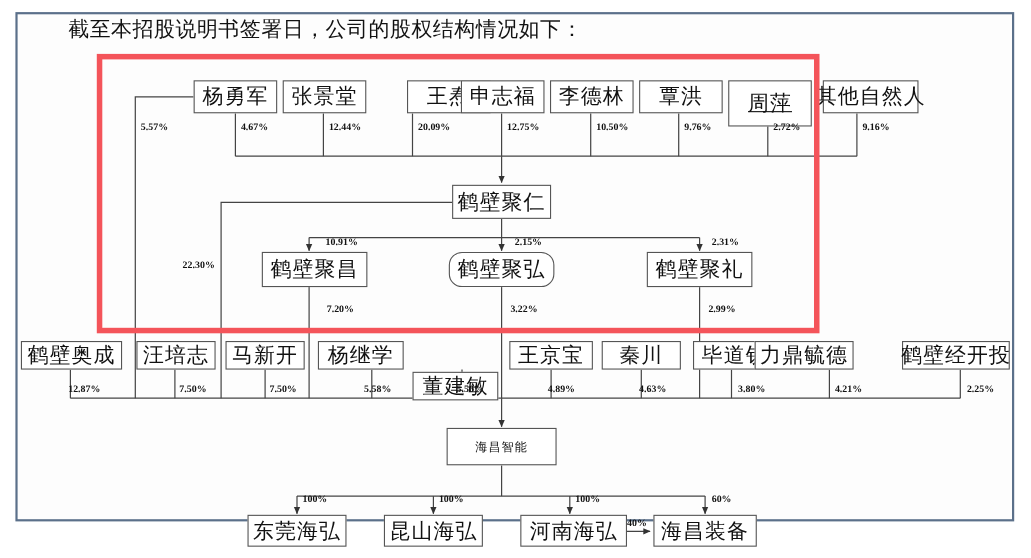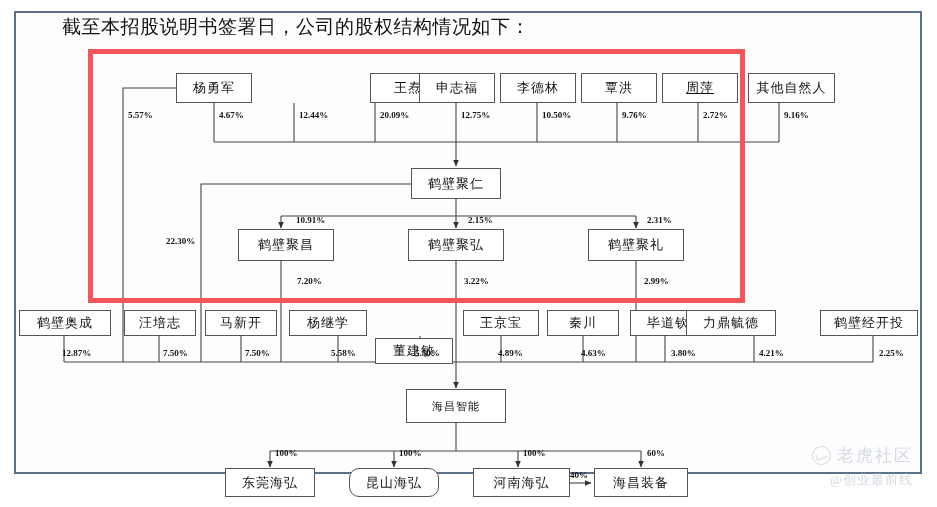--- a/index.html
+++ b/index.html
@@ -19,21 +19,21 @@
   .redbox{
     position:absolute;left:88px;top:49px;width:657px;height:254px;
     border:5px solid #f4545a;box-sizing:border-box;background:transparent;
     pointer-events:none;
   }
   svg.chart{position:absolute;left:0;top:0;width:937px;height:507px;}
   .nodebox{
     position:absolute;box-sizing:border-box;
     border:1px solid #555;background:#ffffff;
     display:flex;align-items:center;justify-content:center;
-    font-size:13px;color:#111;white-space:nowrap;letter-spacing:1px;
+    font-size:19px;color:#111;white-space:nowrap;letter-spacing:1px;
   }
   .pct{
     position:absolute;font-size:9px;font-weight:bold;color:#111;
     font-family:"Liberation Serif","DejaVu Serif",serif;white-space:nowrap;
   }
   .watermark{
     position:absolute;right:24px;bottom:18px;text-align:right;
     color:#cfd6de;user-select:none;
   }
   .wm-top{display:flex;align-items:center;gap:6px;justify-content:flex-end;
@@ -115,33 +115,36 @@
       <path d="M518,451 L518,467" marker-end="url(#arw)"></path>
       <path d="M641,451 L641,467" marker-end="url(#arw)"></path>
 
       <path d="M570,483 L591,483" marker-end="url(#arw)"></path>
     </g>
   </svg>
 
   <div class="nodebox" style="left:176px;top:73px;width:76px;height:30px;">
     <span>杨勇军</span>
   </div>
+  <div class="nodebox" style="left:257px;top:73px;width:76px;height:30px;">
+    <span>张景堂</span>
+  </div>
   <div class="nodebox" style="left:338px;top:73px;width:76px;height:30px;margin-left:32px;">
     <span>王焘</span>
   </div>
   <div class="nodebox" style="left:419px;top:73px;width:76px;height:30px;align-items:center;">
     <span>申志福</span>
   </div>
   <div class="nodebox" style="left:500px;top:73px;width:76px;height:30px;">
     <span>李德林</span>
   </div>
   <div class="nodebox" style="left:581px;top:73px;width:76px;height:30px;">
     <span>覃洪</span>
   </div>
-  <div class="nodebox" style="left:662px;top:73px;width:76px;height:30px;text-decoration:underline;">
+  <div class="nodebox" style="left:662px;top:73px;width:76px;height:42px;text-decoration:underline;">
     <span>周萍</span>
   </div>
   <div class="nodebox" style="left:748px;top:73px;width:87px;height:30px;">
     <span>其他自然人</span>
   </div>
 
   <div class="pct" style="left:219px;top:110px;">4.67%</div>
   <div class="pct" style="left:299px;top:110px;">12.44%</div>
   <div class="pct" style="left:380px;top:110px;">20.09%</div>
   <div class="pct" style="left:461px;top:110px;">12.75%</div>
@@ -153,21 +156,21 @@
   <div class="pct" style="left:128px;top:110px;">5.57%</div>
   <div class="pct" style="left:166px;top:236px;">22.30%</div>
 
   <div class="nodebox" style="left:411px;top:168px;width:90px;height:31px;">
     <span>鹤壁聚仁</span>
   </div>
 
   <div class="nodebox" style="left:238px;top:229px;width:96px;height:32px;">
     <span>鹤壁聚昌</span>
   </div>
-  <div class="nodebox" style="left:408px;top:229px;width:96px;height:32px;">
+  <div class="nodebox" style="left:408px;top:229px;width:96px;height:32px;border-radius:12px;">
     <span>鹤壁聚弘</span>
   </div>
   <div class="nodebox" style="left:588px;top:229px;width:96px;height:32px;">
     <span>鹤壁聚礼</span>
   </div>
 
   <div class="pct" style="left:296px;top:215px;">10.91%</div>
   <div class="pct" style="left:468px;top:215px;">2.15%</div>
   <div class="pct" style="left:647px;top:215px;">2.31%</div>
 
@@ -219,37 +222,30 @@
   <div class="pct" style="left:759px;top:348px;">4.21%</div>
   <div class="pct" style="left:879px;top:348px;">2.25%</div>
 
   <div class="nodebox" style="left:406px;top:389px;width:100px;height:34px;font-size:11px;">
     <span>海昌智能</span>
   </div>
 
   <div class="nodebox" style="left:225px;top:468px;width:90px;height:29px;">
     <span>东莞海弘</span>
   </div>
-  <div class="nodebox" style="left:349px;top:468px;width:90px;height:29px;border-radius:10px;">
+  <div class="nodebox" style="left:349px;top:468px;width:90px;height:29px;">
     <span>昆山海弘</span>
   </div>
   <div class="nodebox" style="left:473px;top:468px;width:97px;height:29px;">
     <span>河南海弘</span>
   </div>
   <div class="nodebox" style="left:594px;top:468px;width:94px;height:29px;">
     <span>海昌装备</span>
   </div>
 
   <div class="pct" style="left:275px;top:448px;">100%</div>
   <div class="pct" style="left:399px;top:448px;">100%</div>
   <div class="pct" style="left:523px;top:448px;">100%</div>
   <div class="pct" style="left:647px;top:448px;">60%</div>
   <div class="pct" style="left:570px;top:470px;">40%</div>
 
-  <div class="watermark">
-    <div class="wm-top">
-      <span class="wm-circle"></span>
-      <span>老虎社区</span>
-    </div>
-    <div class="wm-bottom">@创业最前线</div>
-  </div>
 
 </div>
 
 </body></html>

